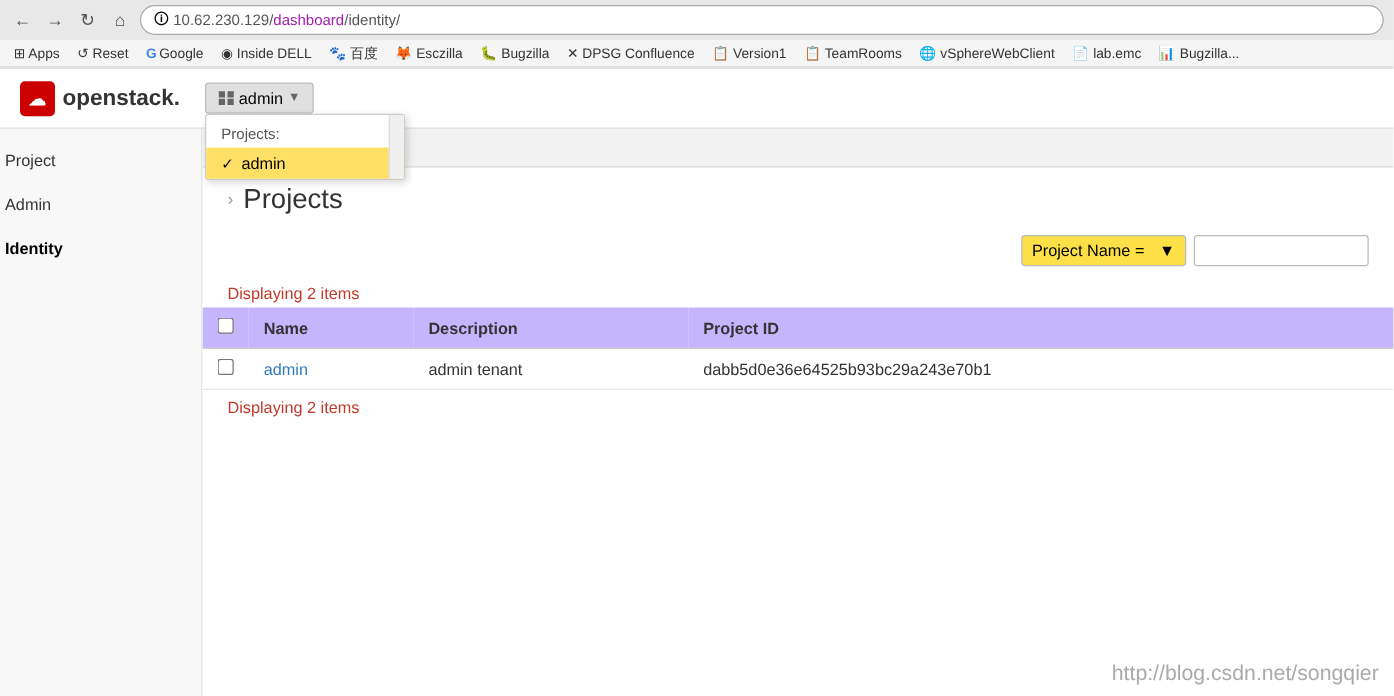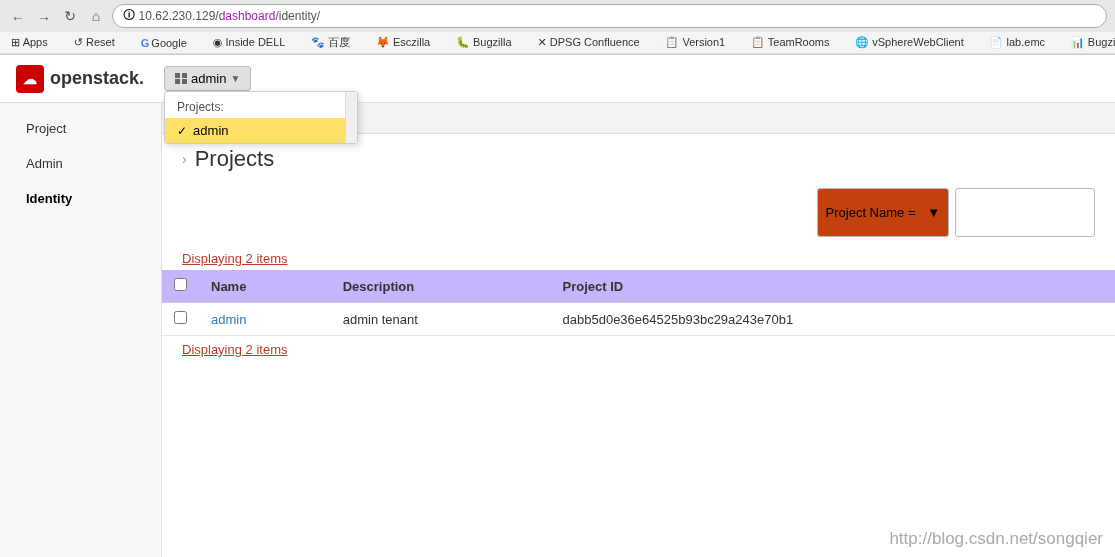--- a/index.html
+++ b/index.html
@@ -33,21 +33,21 @@
       background: #fff;
       display: flex;
       align-items: center;
     }
     .address-highlight { color: #a21caf; }
     .address-domain { color: #555; }
     .bookmarks-bar {
       display: flex;
       align-items: center;
       padding: 2px 8px;
-      gap: 20px;
+      gap: 8px;
       background: #f5f5f5;
       border-bottom: 1px solid #ddd;
       font-size: 11px;
       overflow: hidden;
       white-space: nowrap;
     }
     .bookmark-item {
       display: flex; align-items: center; gap: 2px;
       cursor: pointer; color: #333; padding: 1px 3px;
     }
@@ -99,21 +99,21 @@
     }
     .dropdown-arrow { font-size: 10px; color: #666; }
 
     .dropdown-menu {
       position: absolute;
       top: 100%;
       left: 0;
       background: #fff;
       border: 1px solid #ccc;
       border-radius: 3px;
-      width: 194px;
+      width: 160px;
       z-index: 100;
       box-shadow: 2px 2px 6px rgba(0,0,0,0.15);
     }
     .dropdown-scrollbar {
       position: absolute;
       right: 0; top: 0; bottom: 0;
       width: 12px;
       background: #f0f0f0;
       border-left: 1px solid #ddd;
     }
@@ -137,21 +137,21 @@
       overflow: hidden;
     }
     .sidebar {
       width: 162px;
       background: #f8f8f8;
       border-right: 1px solid #e0e0e0;
       padding-top: 8px;
     }
     .sidebar-item {
       display: flex; align-items: center;
-      padding: 10px 26px;
+      padding: 10px 4px;
       cursor: pointer;
       font-size: 13px;
       color: #333;
     }
     .sidebar-item.active { font-weight: bold; color: #000; }
 
     
     .content {
       flex: 1;
       padding: 0;
@@ -176,32 +176,32 @@
     }
 
     .filter-bar {
       display: flex; justify-content: flex-end;
       padding: 8px 20px;
       gap: 6px;
     }
     .filter-dropdown {
       display: flex; align-items: center;
       border: 1px solid #bbb; border-radius: 3px;
-      padding: 16px 8px; background: #c2410c;
+      padding: 4px 8px; background: #fde047;
       cursor: pointer; font-size: 13px; gap: 4px;
     }
     .filter-search {
       border: 1px solid #bbb; border-radius: 3px;
       padding: 4px 8px; font-size: 13px;
       width: 140px;
     }
 
     .displaying-text {
       padding: 6px 20px 4px;
-      color: #c0392b; font-size: 13px; text-decoration: underline;
+      color: #c0392b; font-size: 13px;
     }
 
     
     .data-table {
       width: 100%;
       border-collapse: collapse;
       margin: 0;
     }
     .data-table th, .data-table td {
       padding: 8px 12px;

